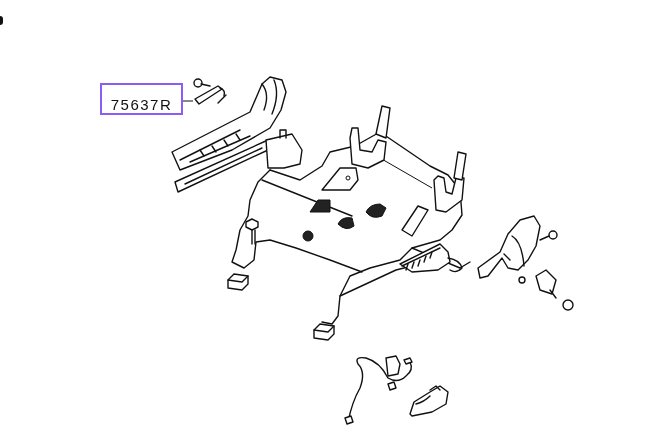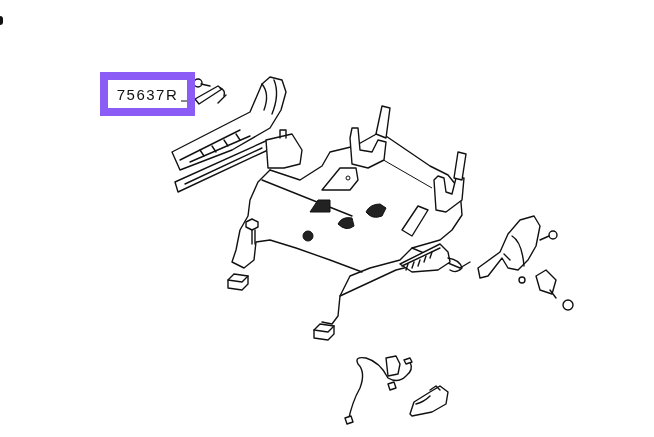--- a/index.html
+++ b/index.html
@@ -1,21 +1,21 @@
 <!DOCTYPE html>
 <html><head>
 <meta charset="utf-8">
 <style>
   html, body { margin:0; padding:0; background:#ffffff; }
   body { width:654px; height:437px; position:relative; overflow:hidden; font-family:"Liberation Sans", sans-serif; }
   #canvas { position:absolute; left:0; top:0; width:654px; height:437px; }
   .callout-box {
-    position:absolute; left:100px; top:72px; width:79px; height:28px;
-    border:8px solid #8b5cf6; box-sizing:content-box;
-    display:flex; align-items:center; justify-content:center;
+    position:absolute; left:100px; top:83px; width:79px; height:28px;
+    border:2px solid #8b5cf6; box-sizing:content-box;
+    display:flex; align-items:flex-end; justify-content:center;
   }
   .callout-text { font-size:15px; letter-spacing:1.5px; color:#111; font-family:"Liberation Sans", sans-serif; }
   .edge-dot { position:absolute; left:-3px; top:16px; width:6px; height:9px; background:#111; border-radius:3px; }
   svg .ln { fill:none; stroke:#111; stroke-width:1.4; stroke-linejoin:round; stroke-linecap:round; }
   svg .thin { fill:none; stroke:#111; stroke-width:1; }
   svg .fillw { fill:#fff; stroke:#111; stroke-width:1.4; stroke-linejoin:round; }
   svg .fillk { fill:#222; stroke:#111; stroke-width:1; }
 </style>
 </head>
 <body>

